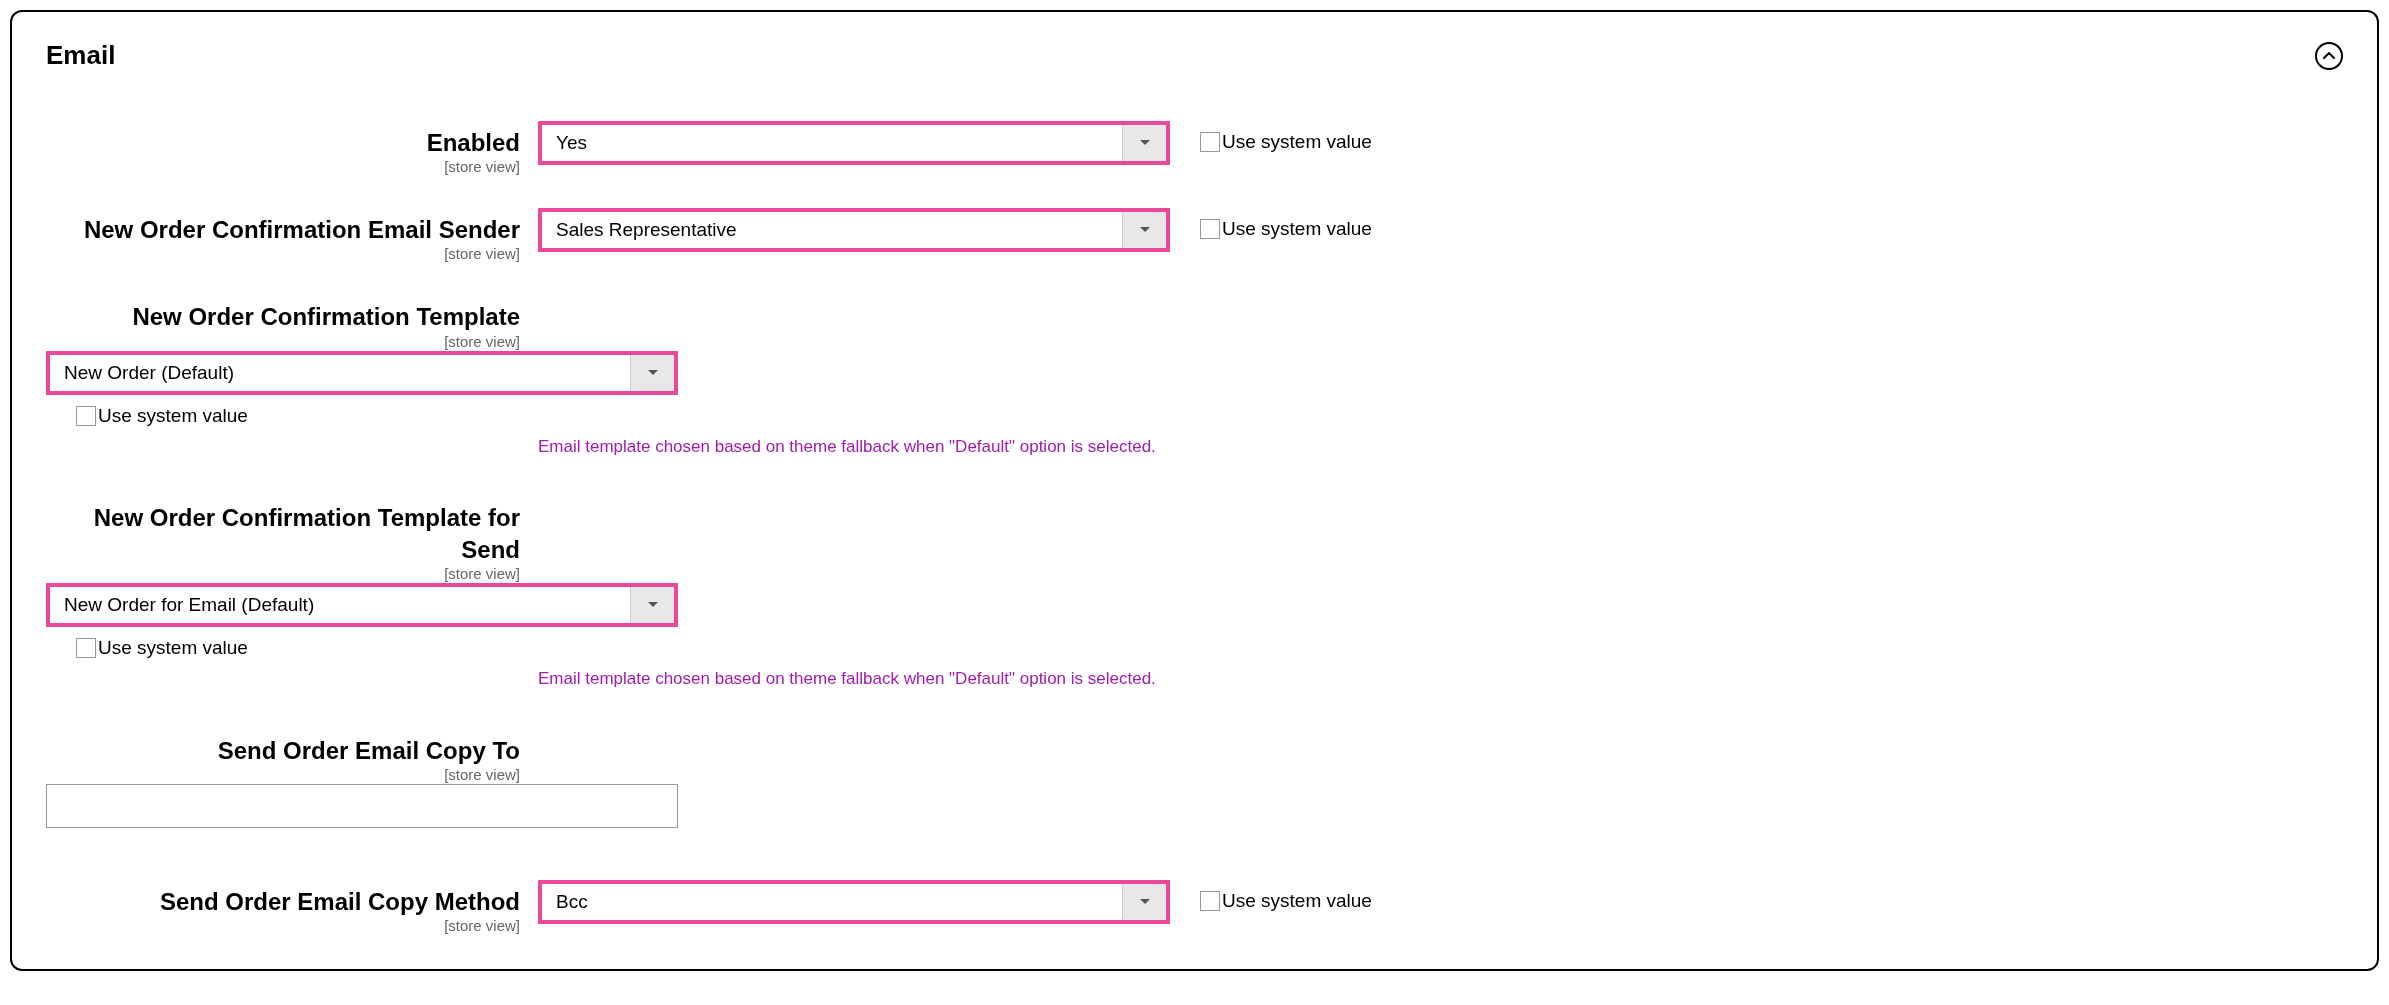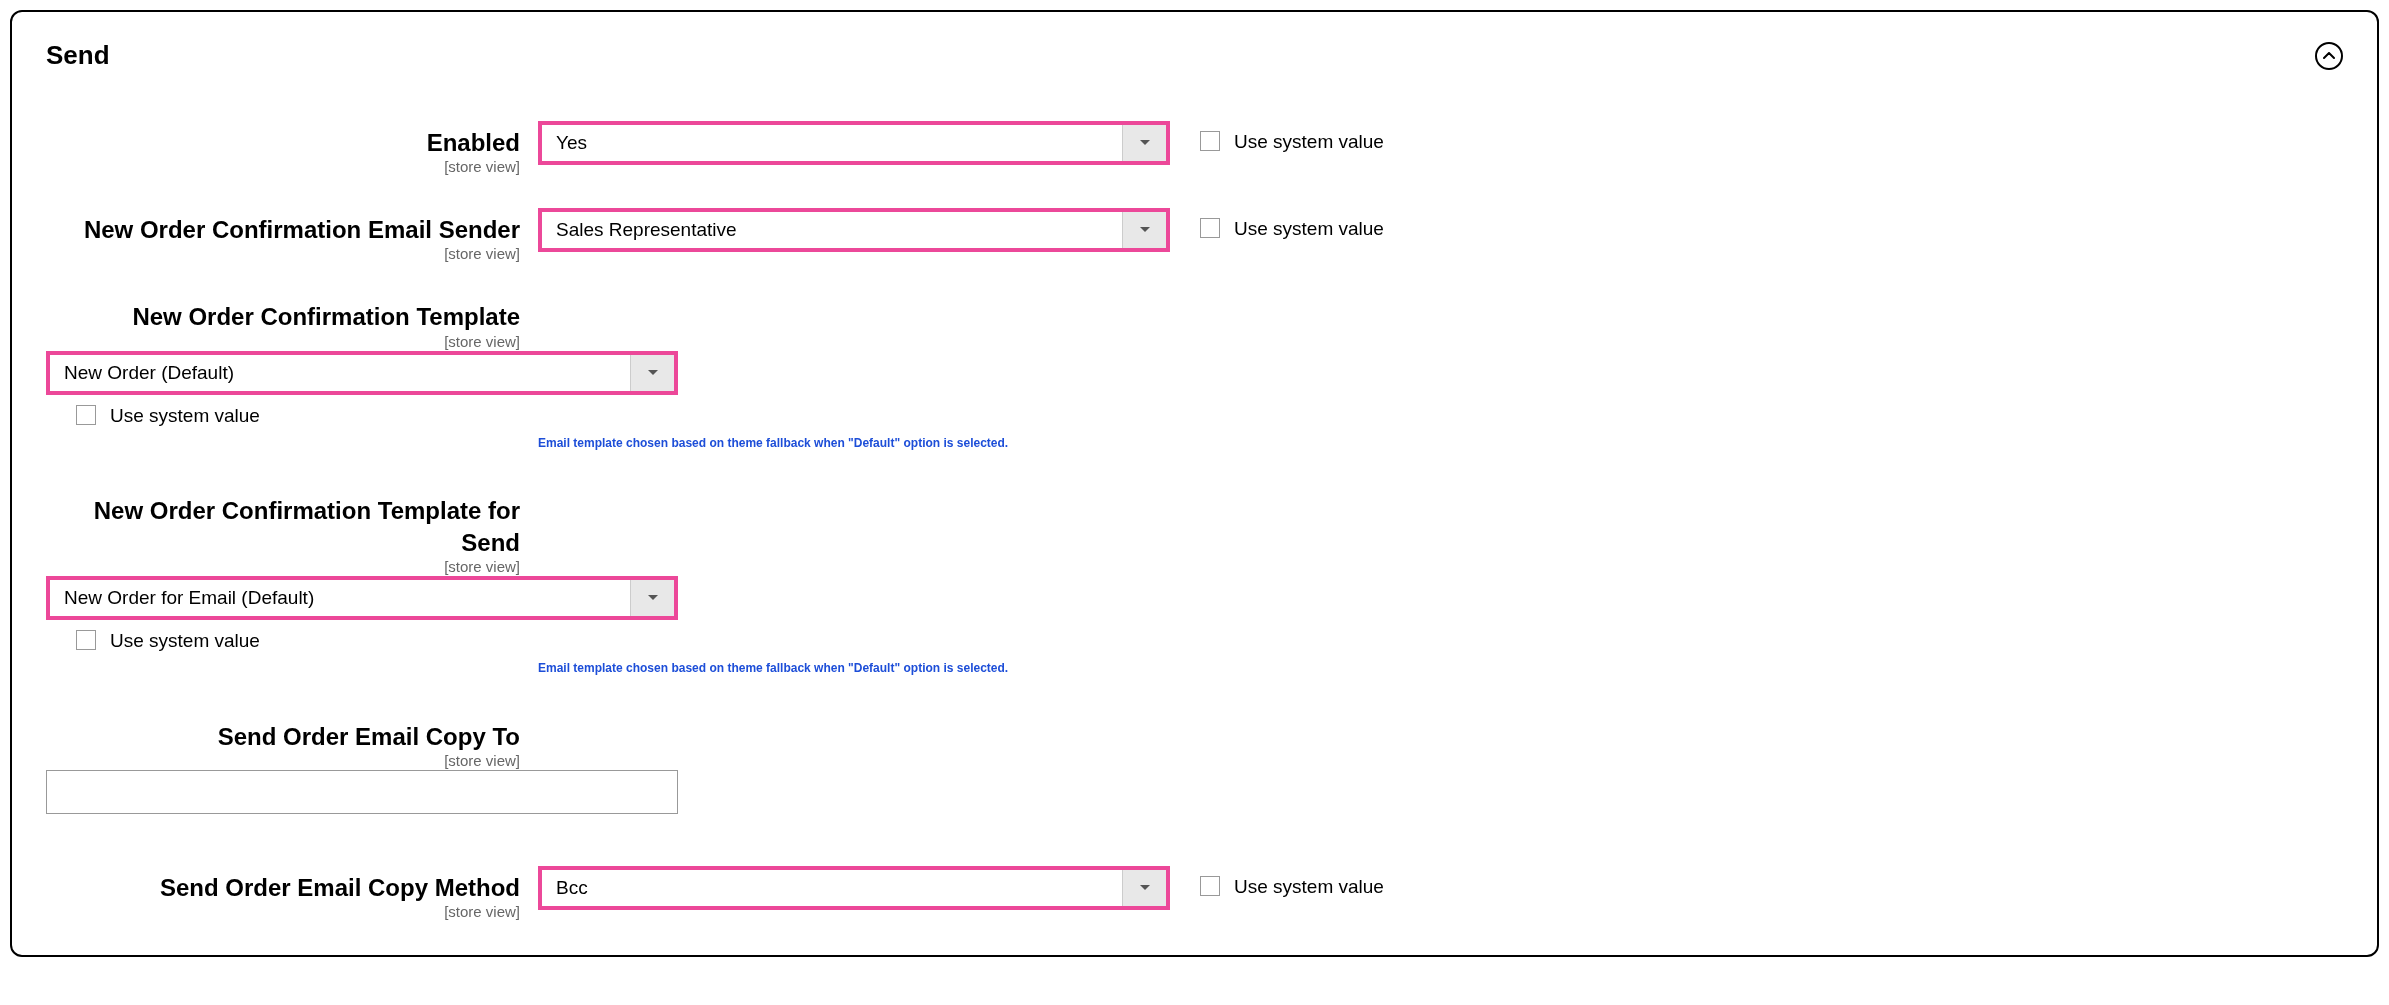--- a/index.html
+++ b/index.html
@@ -111,23 +111,24 @@
       width: 100%;
       height: 44px;
       border: 1px solid #999;
       background: #fff;
       padding-left: 14px;
       font-size: 19px;
       font-family: inherit;
     }
     .checkbox-col {
       display: flex;
+      align-items: center;
       padding-left: 30px;
       padding-top: 10px;
-      gap: 14px;
+      gap: 2px;
     }
     .checkbox-col input[type="checkbox"] {
       width: 20px;
       height: 20px;
       border: 1px solid #999;
       appearance: none;
       -webkit-appearance: none;
       cursor: pointer;
       background: #fff;
     }
@@ -136,36 +137,35 @@
       color: #000;
     }
     .note-row {
       display: flex;
       margin-bottom: 38px;
     }
     .note-row .label-col {
       
     }
     .field-note {
-      font-size: 12px;
-      color: #1d4ed8;
+      font-size: 17px;
+      color: #a21caf;
       line-height: 1.4;
-      font-weight: bold;
     }
     .note-row:last-of-type, .form-row:last-of-type {
         margin-bottom: 0;
     }
   </style>
 </head>
 <body>
 
 <div class="panel">
 
   <div class="panel-header">
-    <div class="panel-title">Send</div>
+    <div class="panel-title">Email</div>
     <div class="collapse-toggle">
       <svg viewBox="0 0 12 8">
         <path d="M1 6 L6 1 L11 6" stroke="#000" stroke-width="2" fill="none" stroke-linecap="round" stroke-linejoin="round"></path>
       </svg>
     </div>
   </div>
 
   <div class="form-row">
     <div class="label-col">
       <span class="field-label">Enabled</span>

